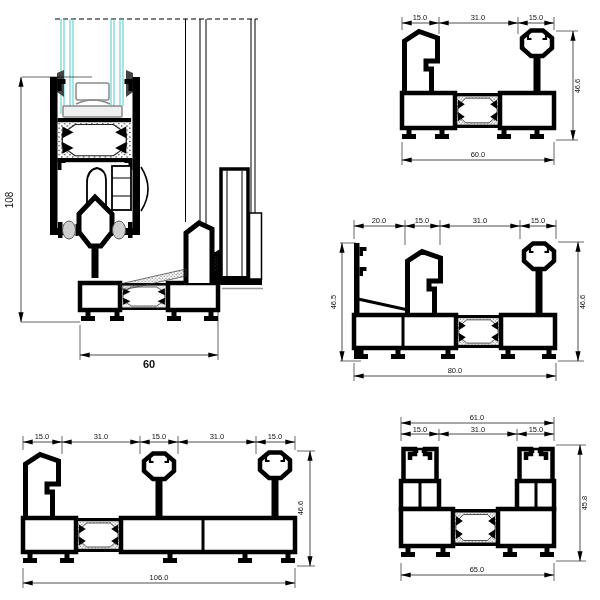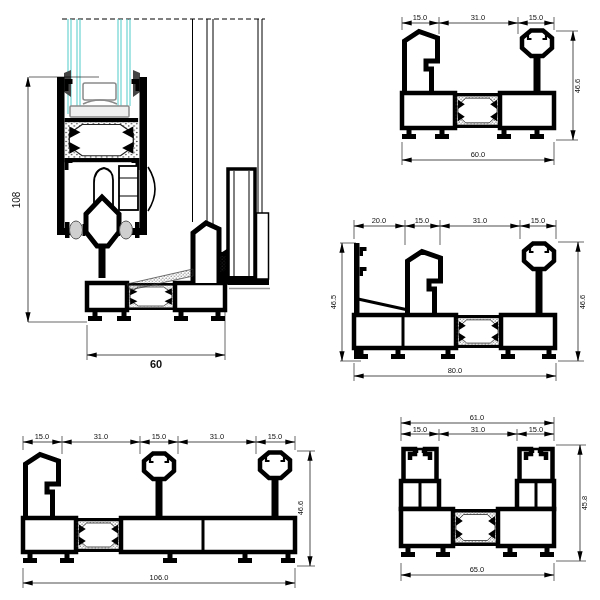--- a/index.html
+++ b/index.html
@@ -51,21 +51,21 @@
     <g id="ctower">
       <path d="M2.5,36 V4 H14 V9 H9 V15" stroke="#000" stroke-width="4.5" fill="none"></path>
       <path d="M35.5,36 V4 H24 V9 H29 V15" stroke="#000" stroke-width="4.5" fill="none"></path>
       <path d="M16,8 V4 H22 V8" stroke="#000" stroke-width="2.5" fill="none"></path>
     </g>
 
     <path id="foot" d="M-2.5,0 V6 H-7 V11 H7 V6 H2.5 V0 Z" fill="#000"></path>
   </defs>
 </svg>
 
-<div class="panel" style="left:7px;top:0">
+<div class="panel" style="left:0;top:0">
 <svg width="330" height="410" viewBox="0 0 330 410">
   <g>
 
     <line x1="55" y1="19" x2="258" y2="19" stroke="#000" stroke-width="1" stroke-dasharray="5 3"></line>
 
     <line class="thin" x1="185.5" y1="19" x2="185.5" y2="222"></line>
     <line class="thin" x1="200" y1="19" x2="200" y2="283"></line>
     <line class="thin" x1="206" y1="19" x2="206" y2="283"></line>
     <line class="thin" x1="251" y1="19" x2="251" y2="213"></line>
     <line class="thin" x1="255" y1="19" x2="255" y2="213"></line>

